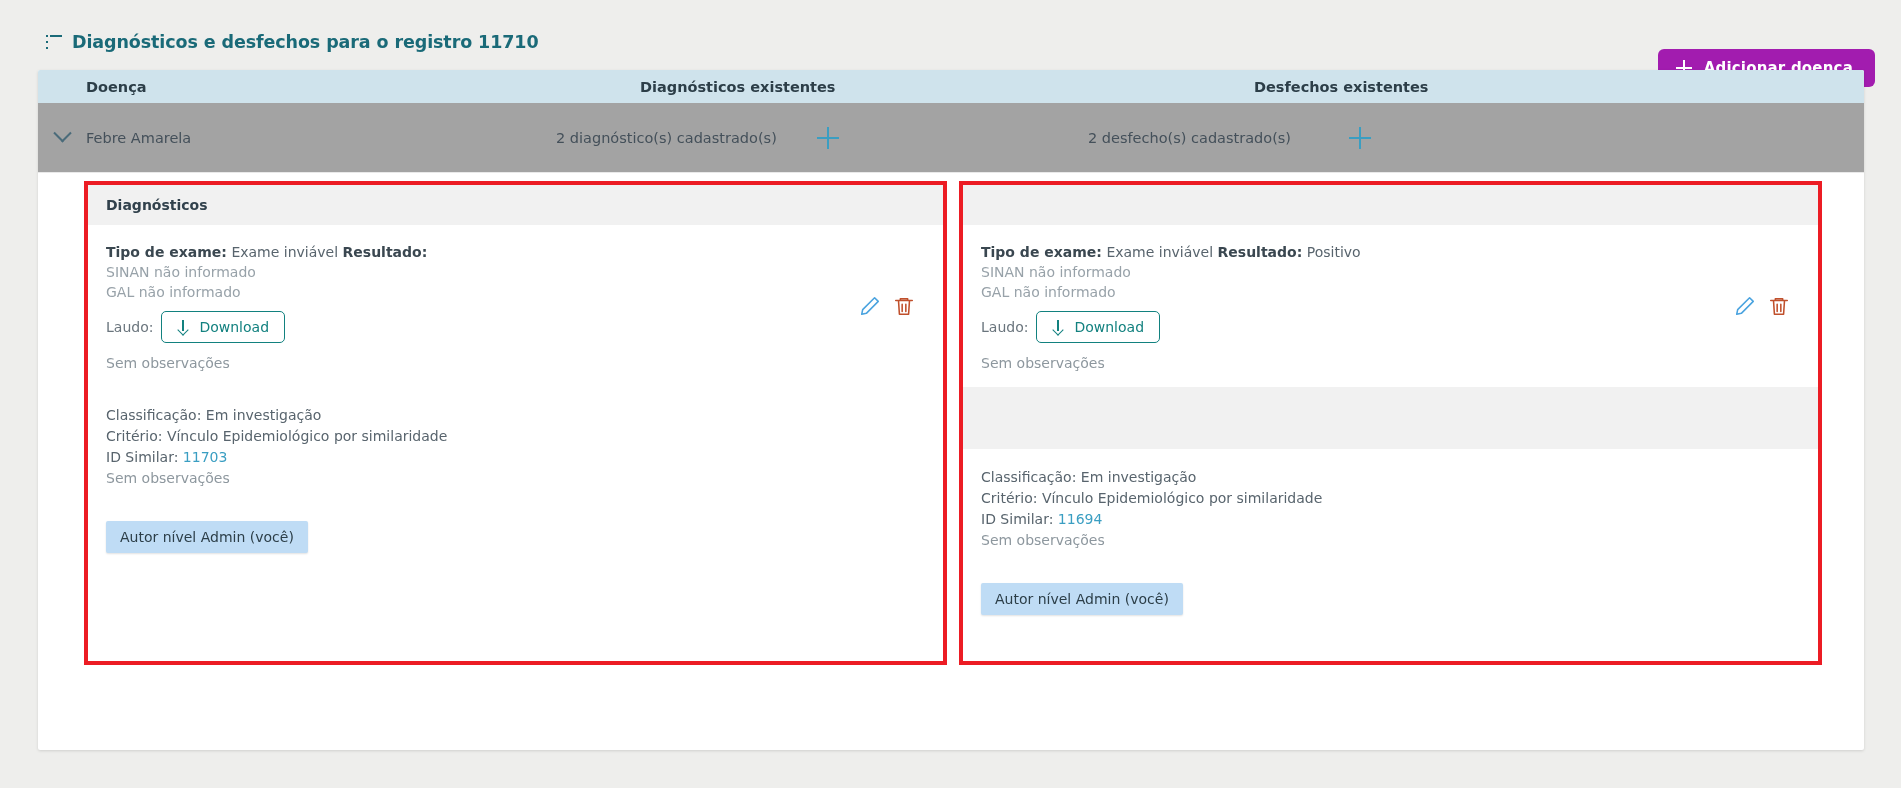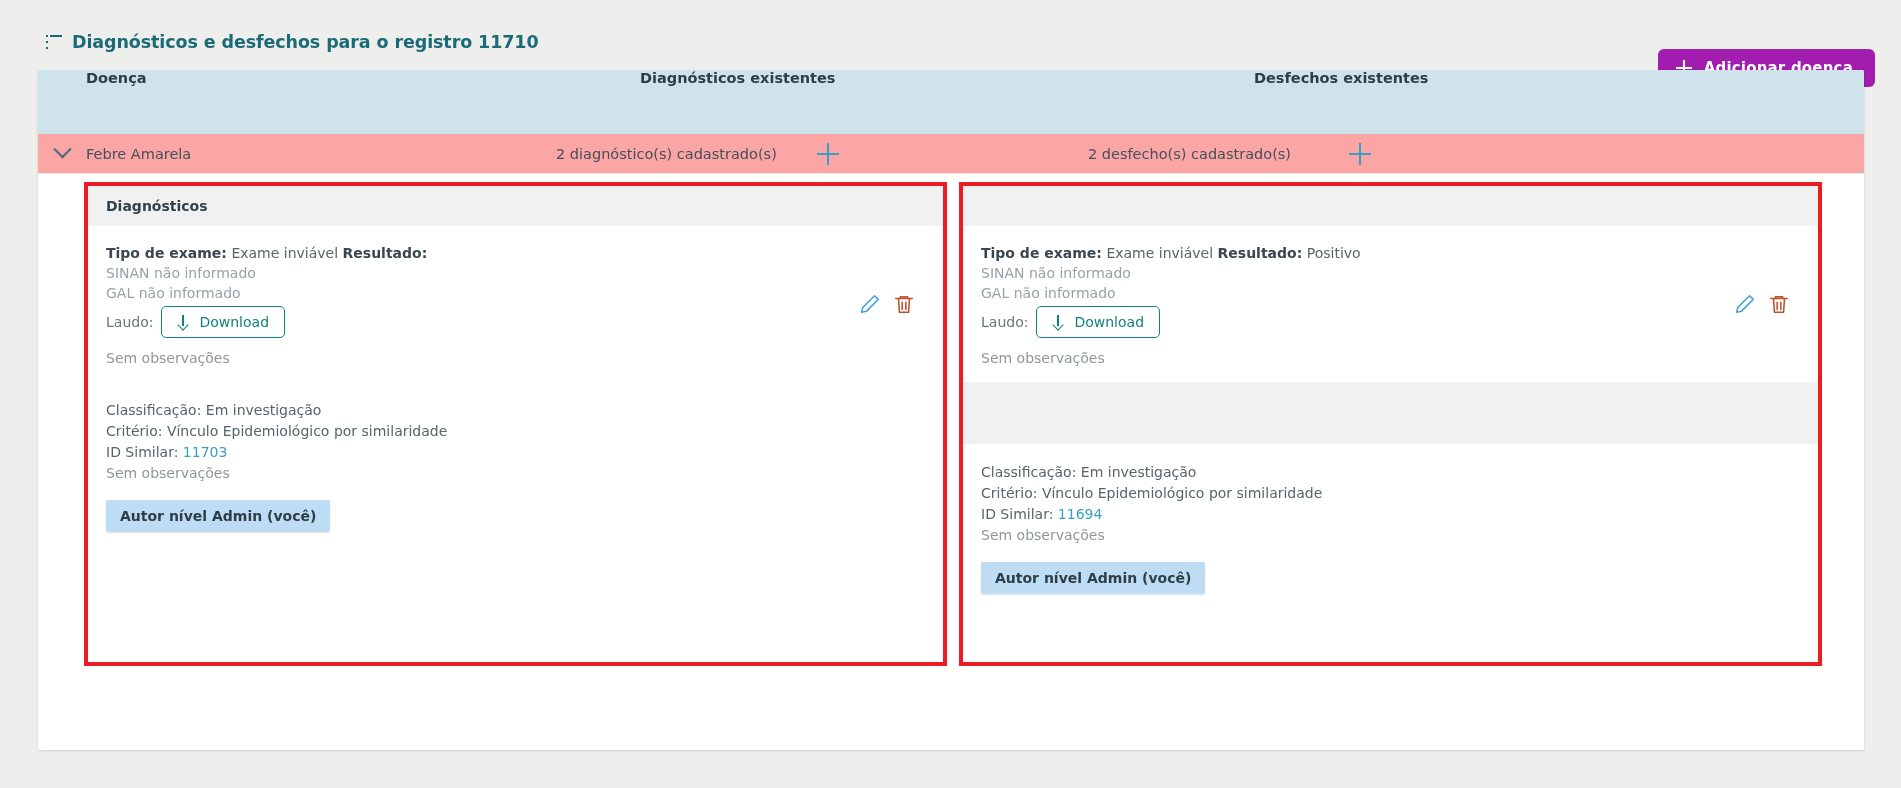--- a/index.html
+++ b/index.html
@@ -98,41 +98,41 @@
     left: 38px; top: 70px;
     width: 1826px;
     height: 680px;
     background: #ffffff;
     box-shadow: 0 1px 3px rgba(0,0,0,0.13);
     border-radius: 2px;
     overflow: hidden;
   }
 
   .thead {
-    height: 64px;
+    height: 33px;
     background: #cfe3ec;
     display: flex;
-    align-items: flex-start;
+    align-items: center;
   }
   .th {
     font-size: 14.5px;
     font-weight: 700;
     color: #2c3e48;
     white-space: nowrap;
     margin-left: 34px;
   }
   .th-disease { margin-left: 48px; width: 520px; }
   .th-diag { width: 580px; }
   .th-out { width: 560px; }
 
   .trow {
-    height: 40px;
-    display: flex;
-    align-items: center;
-    background: #fca5a5;
+    height: 70px;
+    display: flex;
+    align-items: center;
+    background: #a3a3a3;
     border-bottom: 1px solid #e9e9e9;
   }
   .chev-cell {
     width: 48px;
     display: flex;
     align-items: center;
     justify-content: center;
     cursor: pointer;
   }
   .chev {
@@ -250,21 +250,21 @@
     white-space: nowrap;
   }
   .line.dim { color: #98a2a9; }
   .lbl { font-weight: 700; color: #3a4750; margin-top: 24px; }
   .val { color: #58646d; }
 
   .laudo-row {
     display: flex;
     align-items: center;
     gap: 8px;
-    margin-top: 2px;
+    margin-top: 8px;
   }
   .laudo-label { font-size: 14px; color: #6a757d; }
   .btn-download {
     display: inline-flex;
     align-items: center;
     gap: 10px;
     height: 32px;
     padding: 0 15px;
     border: 1.6px solid #12817f;
     border-radius: 5px;
@@ -306,26 +306,26 @@
     padding: 0 28px 0 0;
     align-self: center;
     flex: 0 0 auto;
   }
   .icon-btn { cursor: pointer; line-height: 0; }
 
   .classif-line { font-size: 14px; color: #58646d; line-height: 1.5; }
   .id-link { color: #3a9ec2; }
   .badge-author {
     display: inline-block;
-    margin-top: 16px;
+    margin-top: 32px;
     padding: 8px 14px;
     background: #bfdcf5;
     color: #2c3e48;
     font-size: 14px;
-    font-weight: 700;
+    font-weight: 400;
     border-radius: 2px;
     box-shadow: 0 1px 2px rgba(0,0,0,0.12);
     cursor: pointer;
   }
   .out-spacer { height: 62px; }
 </style>
 </head>
 <body>
 
 <div class="page">

